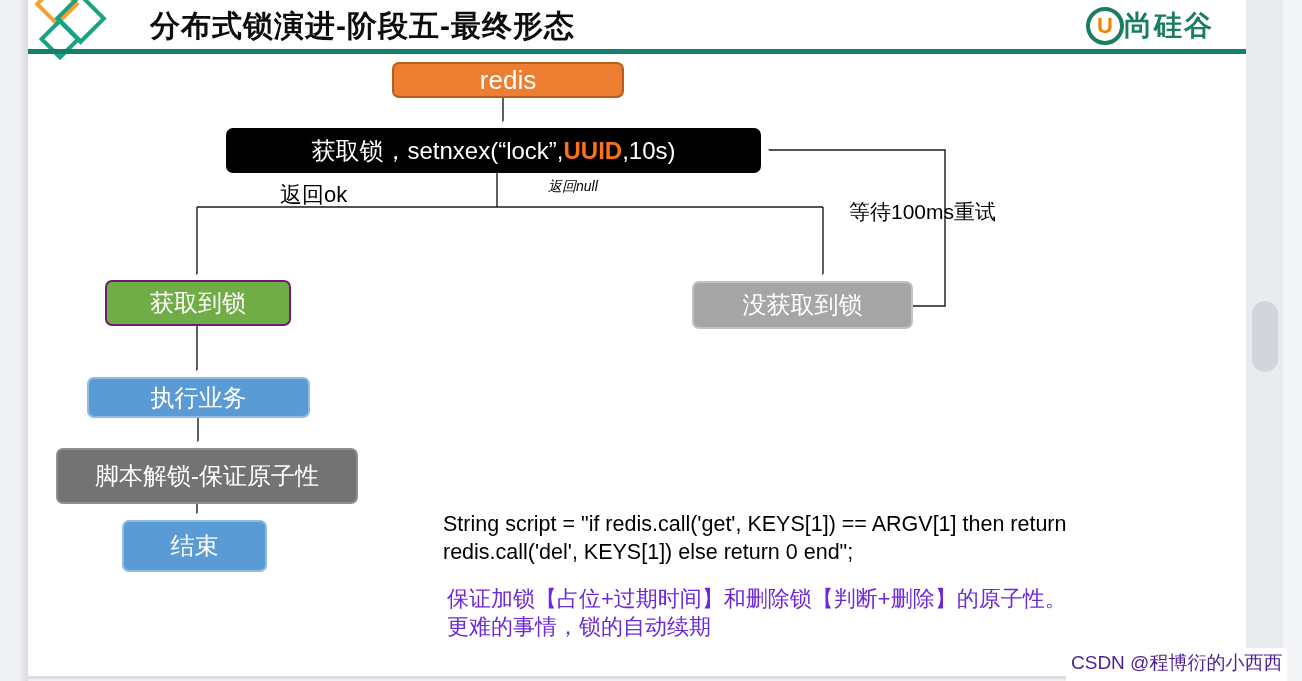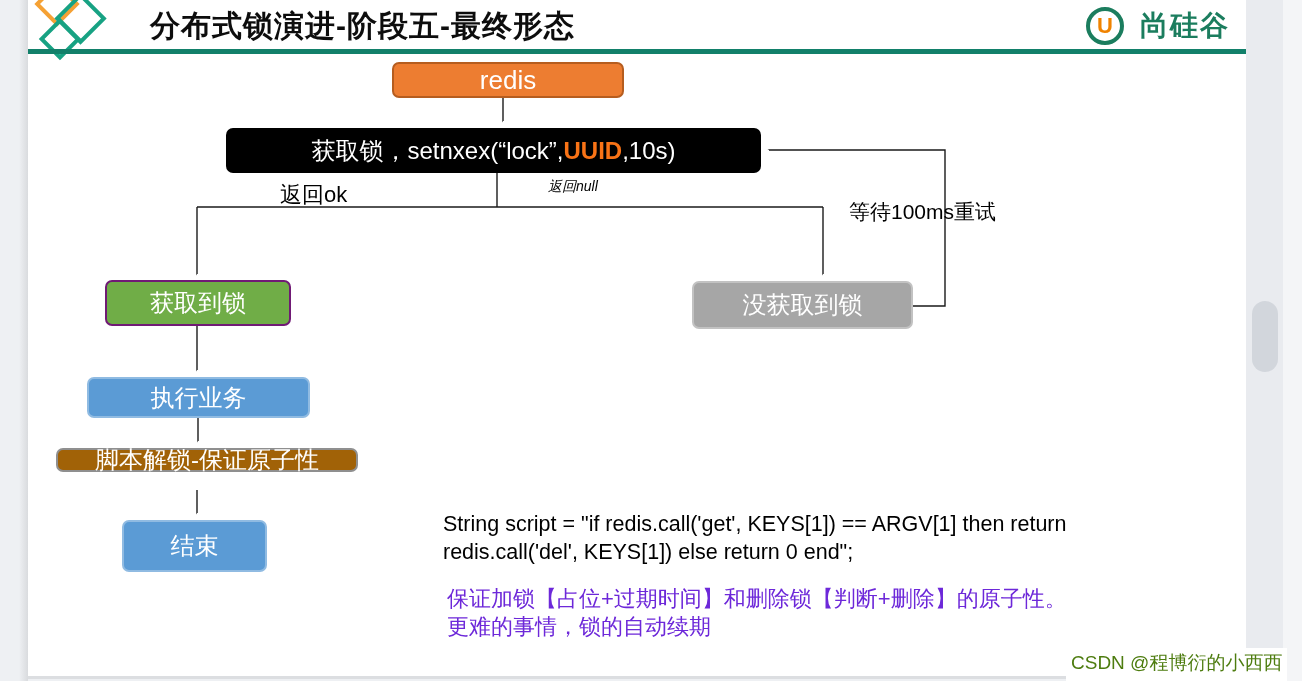--- a/index.html
+++ b/index.html
@@ -18,48 +18,48 @@
   
   .diamond{position:absolute;box-sizing:border-box;background:transparent;transform:rotate(45deg);}
   .d-orange{left:41px;top:-12px;width:32px;height:32px;border:4px solid #F5A134;}
   .d-teal1{left:62px;top:0px;width:37px;height:37px;border:4px solid #17A283;}
   .d-teal2{left:45px;top:24px;width:30px;height:30px;border:4px solid #17A283;}
   .page-title{position:absolute;left:150px;top:6px;font-size:30px;font-weight:bold;color:#0d0d0d;letter-spacing:1px;white-space:nowrap;}
   .divider{position:absolute;left:28px;top:49px;width:1218px;height:5px;background:#12806A;}
   .brand{position:absolute;left:1086px;top:7px;display:flex;align-items:center;}
   .brand-ring{width:30px;height:30px;border:4px solid #1B7D5E;border-radius:50%;display:flex;align-items:center;justify-content:center;
     font-size:22px;font-weight:bold;color:#F08300;background:#fff;}
-  .brand-name{margin-left:16px;font-size:28px;font-weight:bold;color:#1B7D5E;letter-spacing:2px;}
+  .brand-name{margin-left:0;font-size:28px;font-weight:bold;color:#1B7D5E;letter-spacing:2px;}
 
   
   .node{position:absolute;box-sizing:border-box;display:flex;align-items:center;justify-content:center;
     color:#ffffff;font-size:24px;white-space:nowrap;border-radius:7px;}
   .n-redis{left:392px;top:62px;width:232px;height:36px;background:#ED7D31;border:2px solid #B65D1F;font-size:26px;}
   .n-acquire{left:226px;top:128px;width:535px;height:45px;background:#000000;}
   .n-acquire .uuid{color:#f97316;font-weight:bold;}
   .n-got{left:105px;top:280px;width:186px;height:46px;background:#70AD47;border:2px solid #701a75;}
   .n-nolock{left:692px;top:281px;width:221px;height:48px;background:#A6A6A6;border:2px solid #C2C2C2;}
   .n-business{left:87px;top:377px;width:223px;height:41px;background:#5B9BD5;border:2px solid #90BBE2;}
-  .n-script{left:56px;top:448px;width:302px;height:24px;background:#a16207;border:2px solid #8F8F8F;}
+  .n-script{left:56px;top:448px;width:302px;height:56px;background:#737373;border:2px solid #8F8F8F;}
   .n-end{left:122px;top:520px;width:145px;height:52px;background:#5B9BD5;border:2px solid #90BBE2;}
 
   
   .edge-label{position:absolute;color:#000;white-space:nowrap;}
   .l-ok{left:280px;top:180px;font-size:22px;}
   .l-null{left:548px;top:178px;font-size:14px;font-style:italic;}
   .l-retry{left:849px;top:198px;font-size:21px;}
 
   
   #wires{position:absolute;left:0;top:0;width:1302px;height:681px;pointer-events:none;}
 
   
   .code-block{position:absolute;left:443px;top:510px;width:710px;font-size:21.5px;line-height:28px;color:#000;}
   .note-block{position:absolute;left:447px;top:585px;width:690px;font-size:22px;line-height:28px;color:#6d28d9;}
 
-  .watermark{position:absolute;left:1066px;top:648px;font-size:19px;color:#4d7c0f;background:#ffffff;padding:2px 5px 5px 5px;white-space:nowrap;}
+  .watermark{position:absolute;left:1066px;top:648px;font-size:19px;color:#4c1d95;background:#ffffff;padding:2px 5px 5px 5px;white-space:nowrap;}
 </style>
 </head>
 <body>
 
 <div id="stage">
 
   <div class="left-shadow"></div>
   <div class="slide"></div>
   <div class="bottom-shadow"></div>
   <div class="scroll-track"></div>

